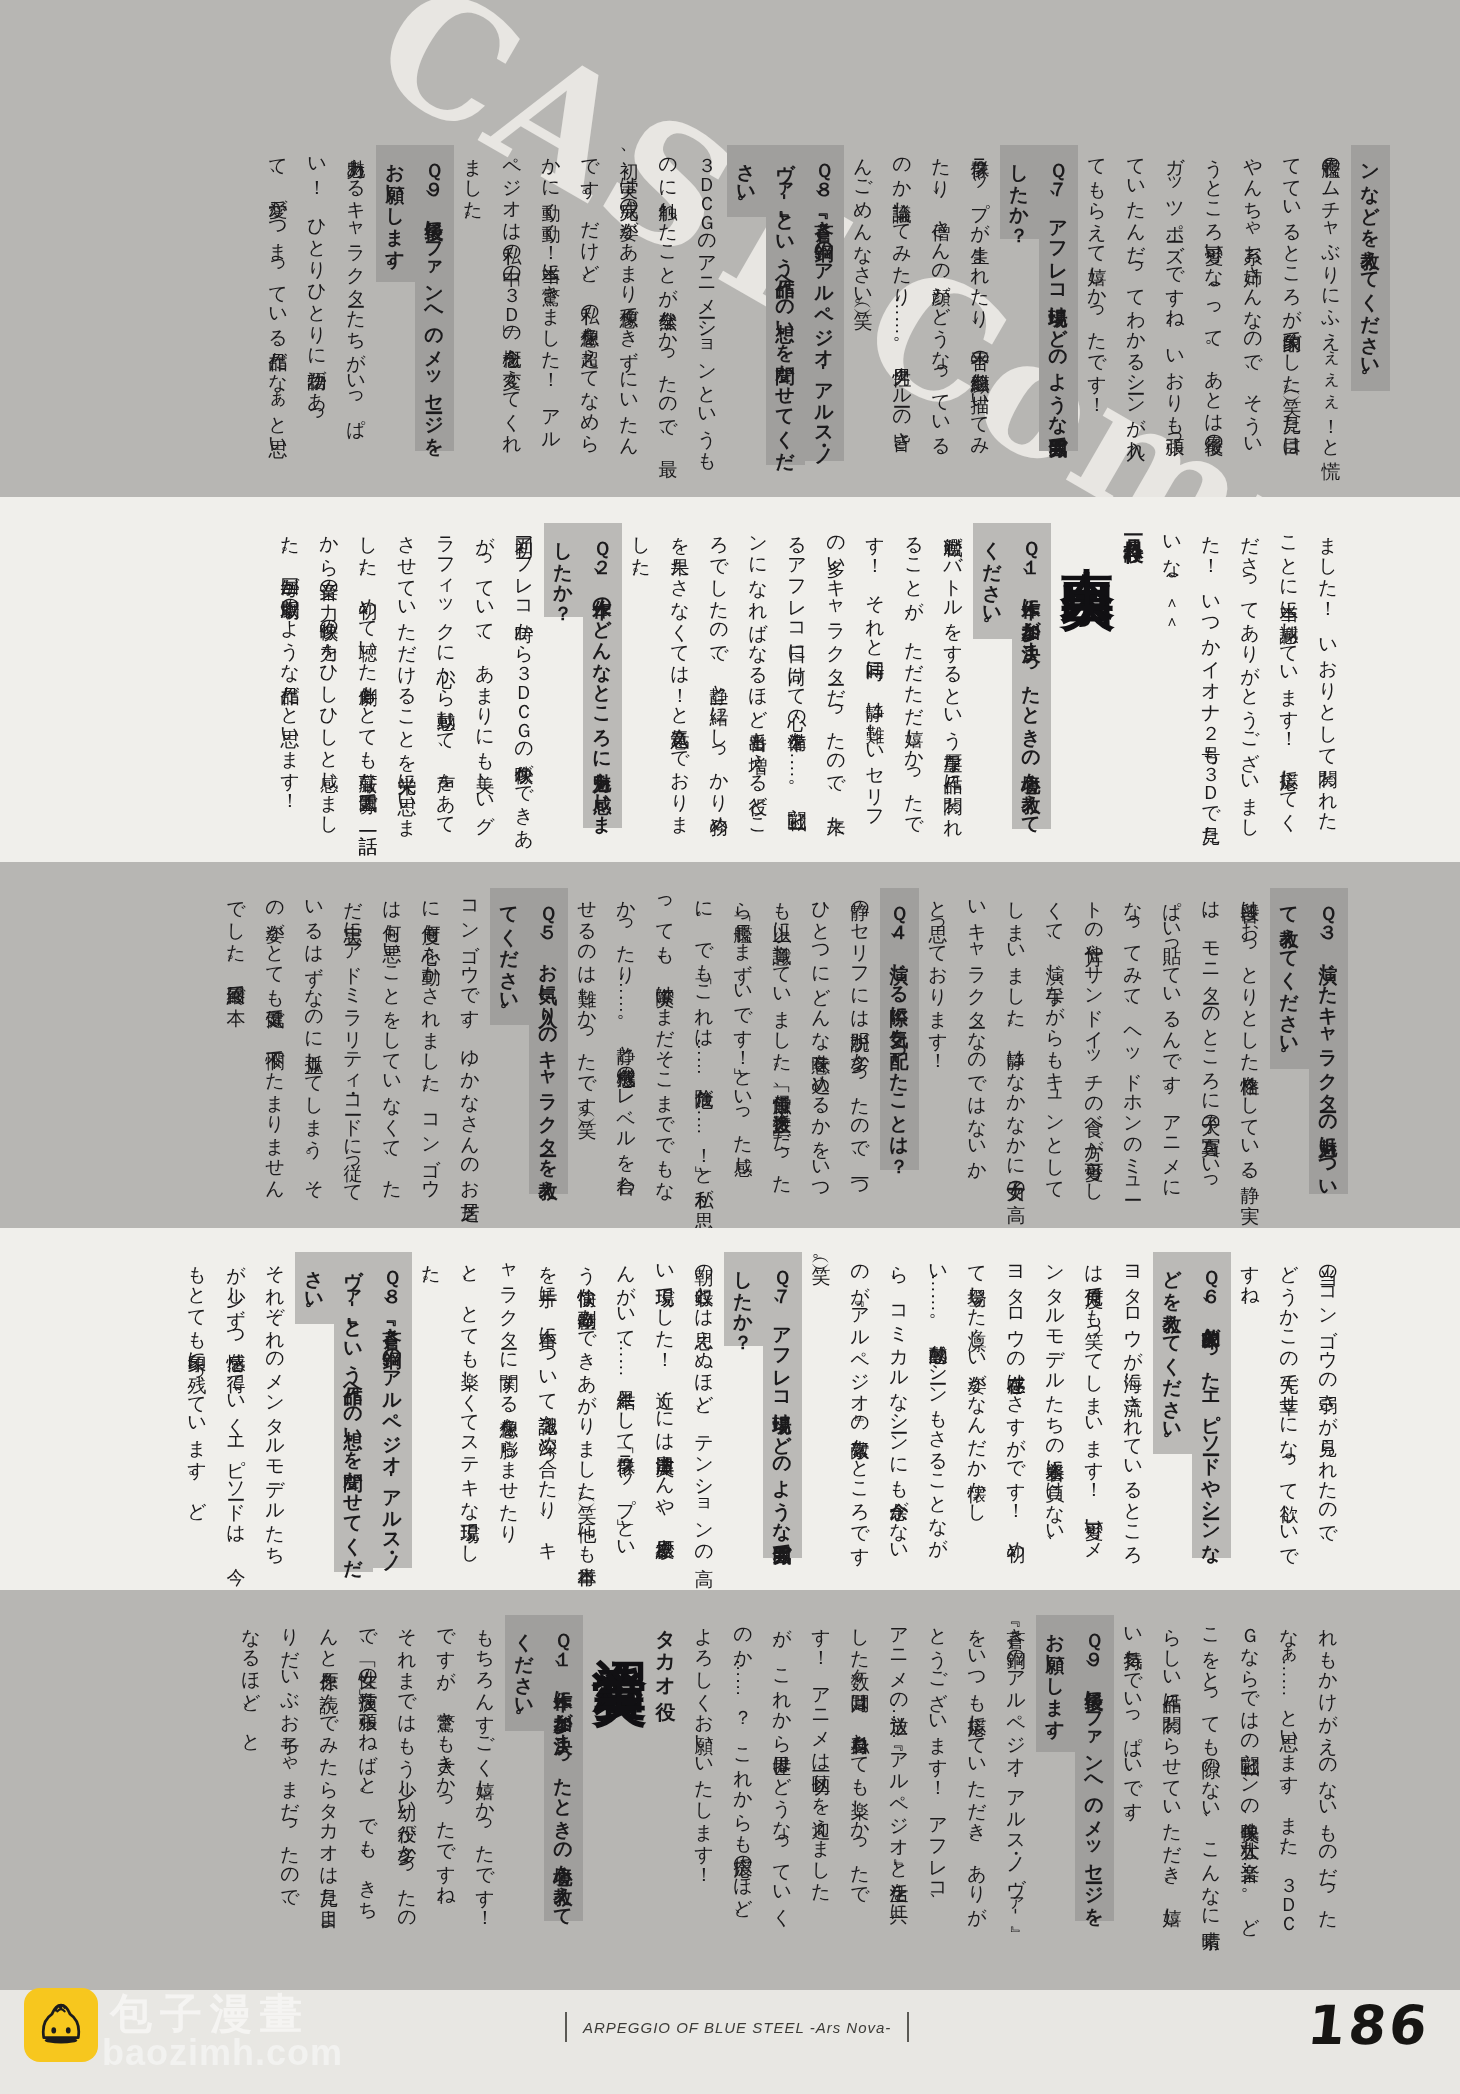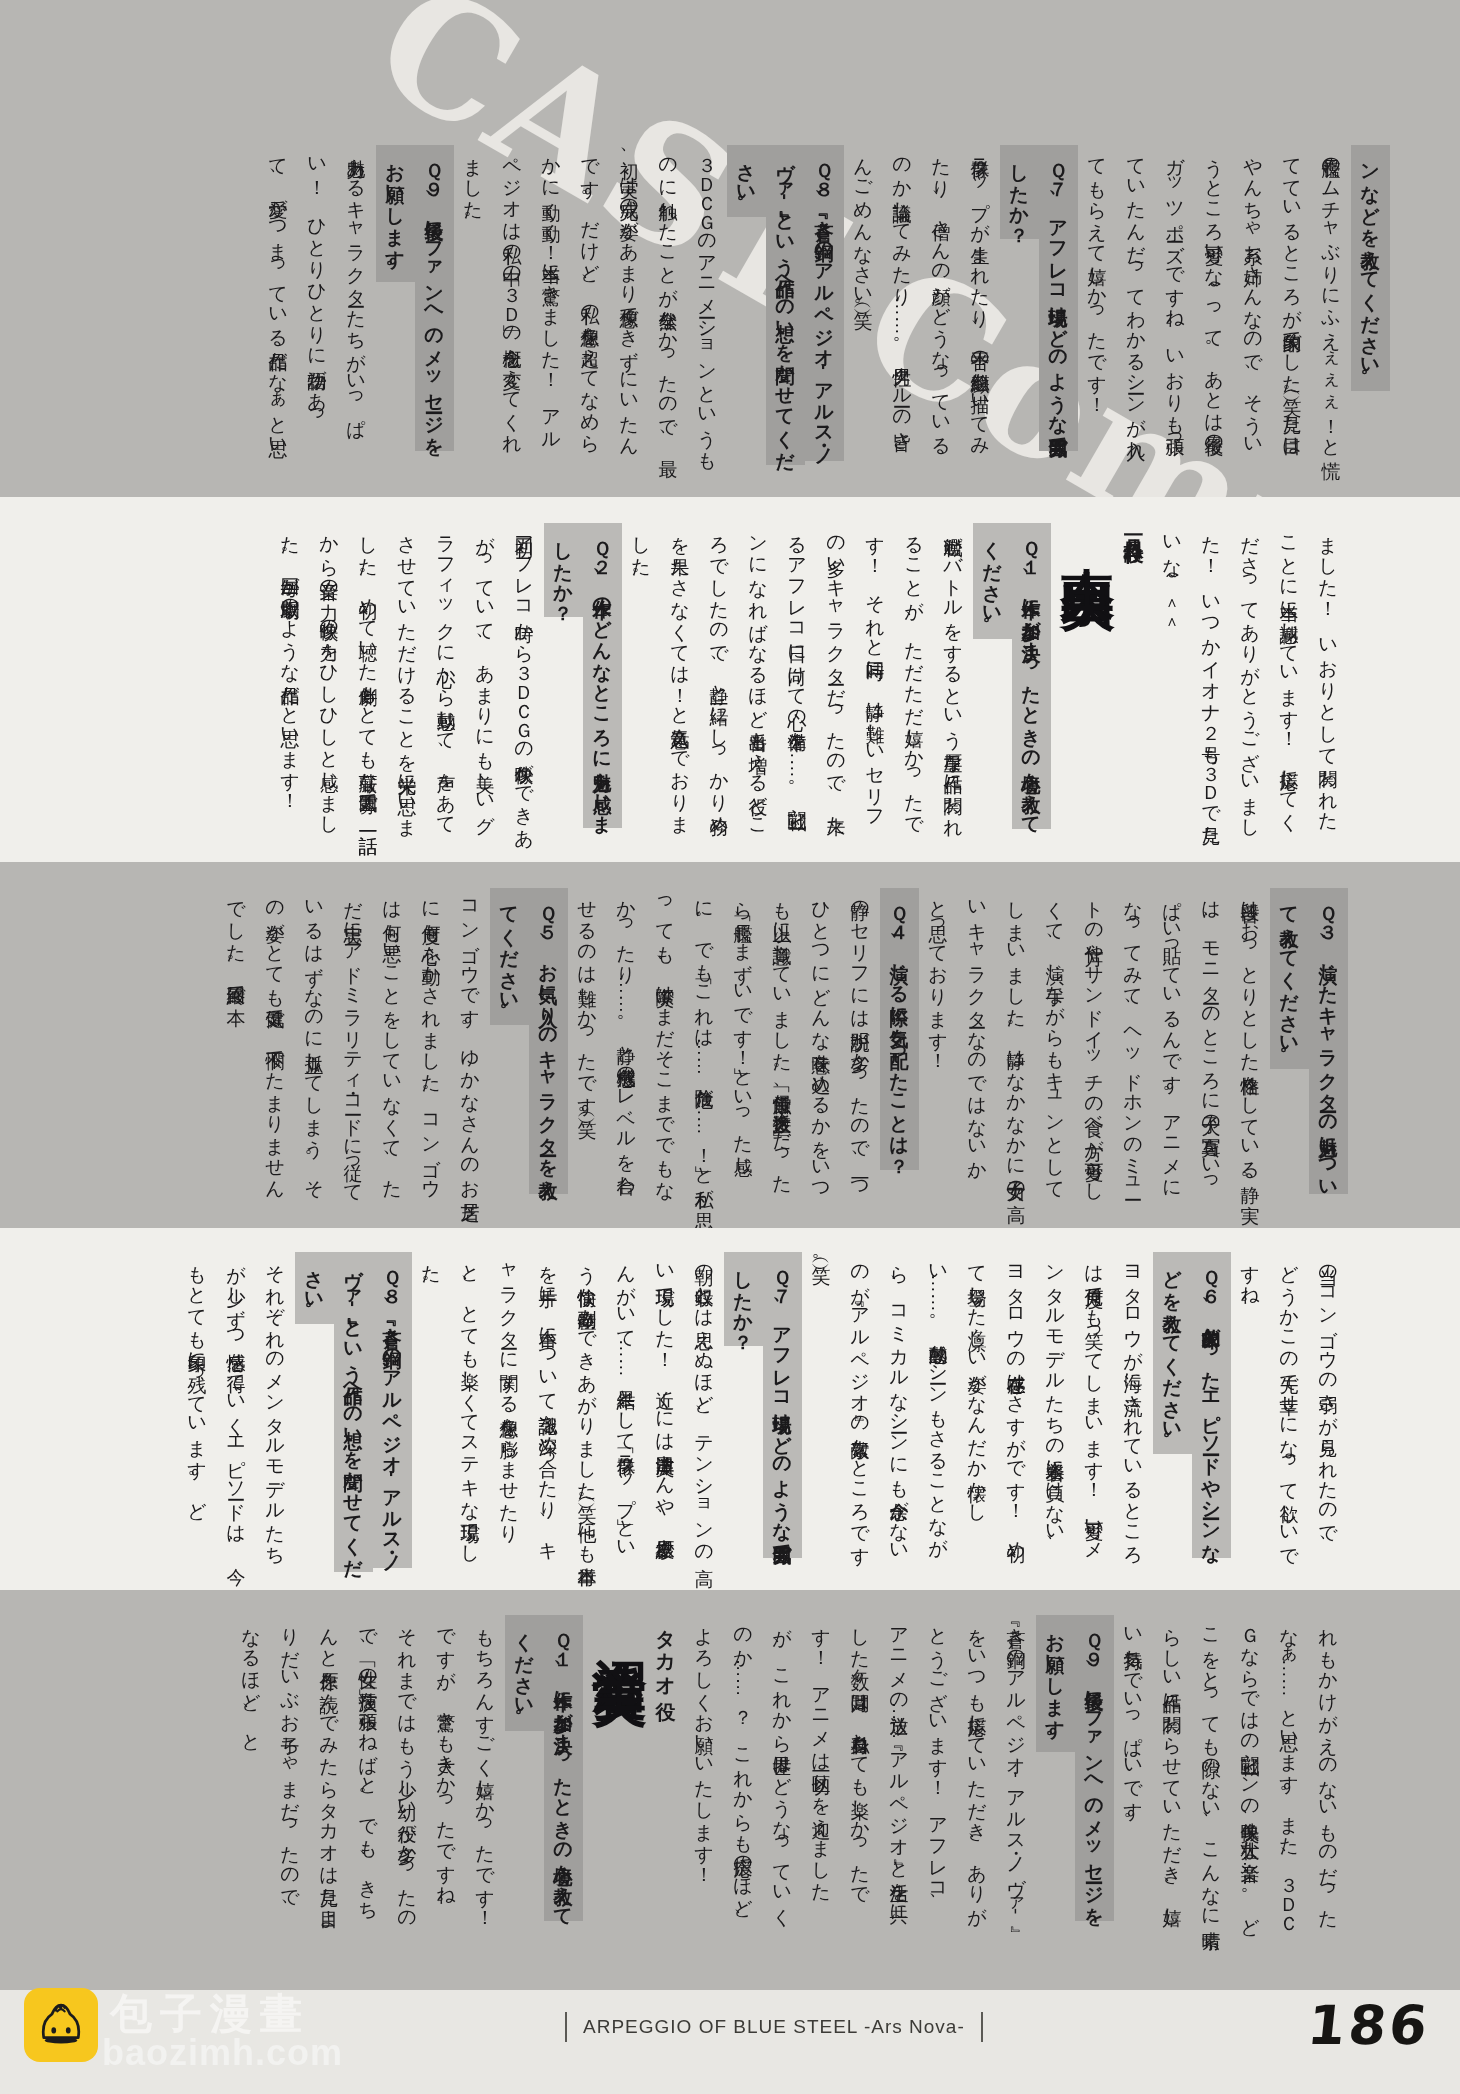--- a/index.html
+++ b/index.html
@@ -64,21 +64,21 @@
     color:#eceae6;opacity:.93;pointer-events:none;
   }
 
   
   .footer-title{
     position:absolute;left:565px;top:2010px;height:34px;
     display:flex;align-items:center;gap:16px;
   }
   .footer-bar{width:2px;height:30px;background:#5b5a55;}
   .footer-label{
-    font-size:19px;letter-spacing:1px;color:#3c3b37;font-weight:500;
+    font-size:15px;letter-spacing:1px;color:#3c3b37;font-weight:500;font-style:italic;
   }
   .page-number{
     position:absolute;right:30px;top:1994px;
     font-family:"DejaVu Sans","Liberation Sans",sans-serif;
     font-weight:800;font-size:54px;letter-spacing:3px;
     transform:skewX(-6deg);
     color:#161513;
   }
 
   

